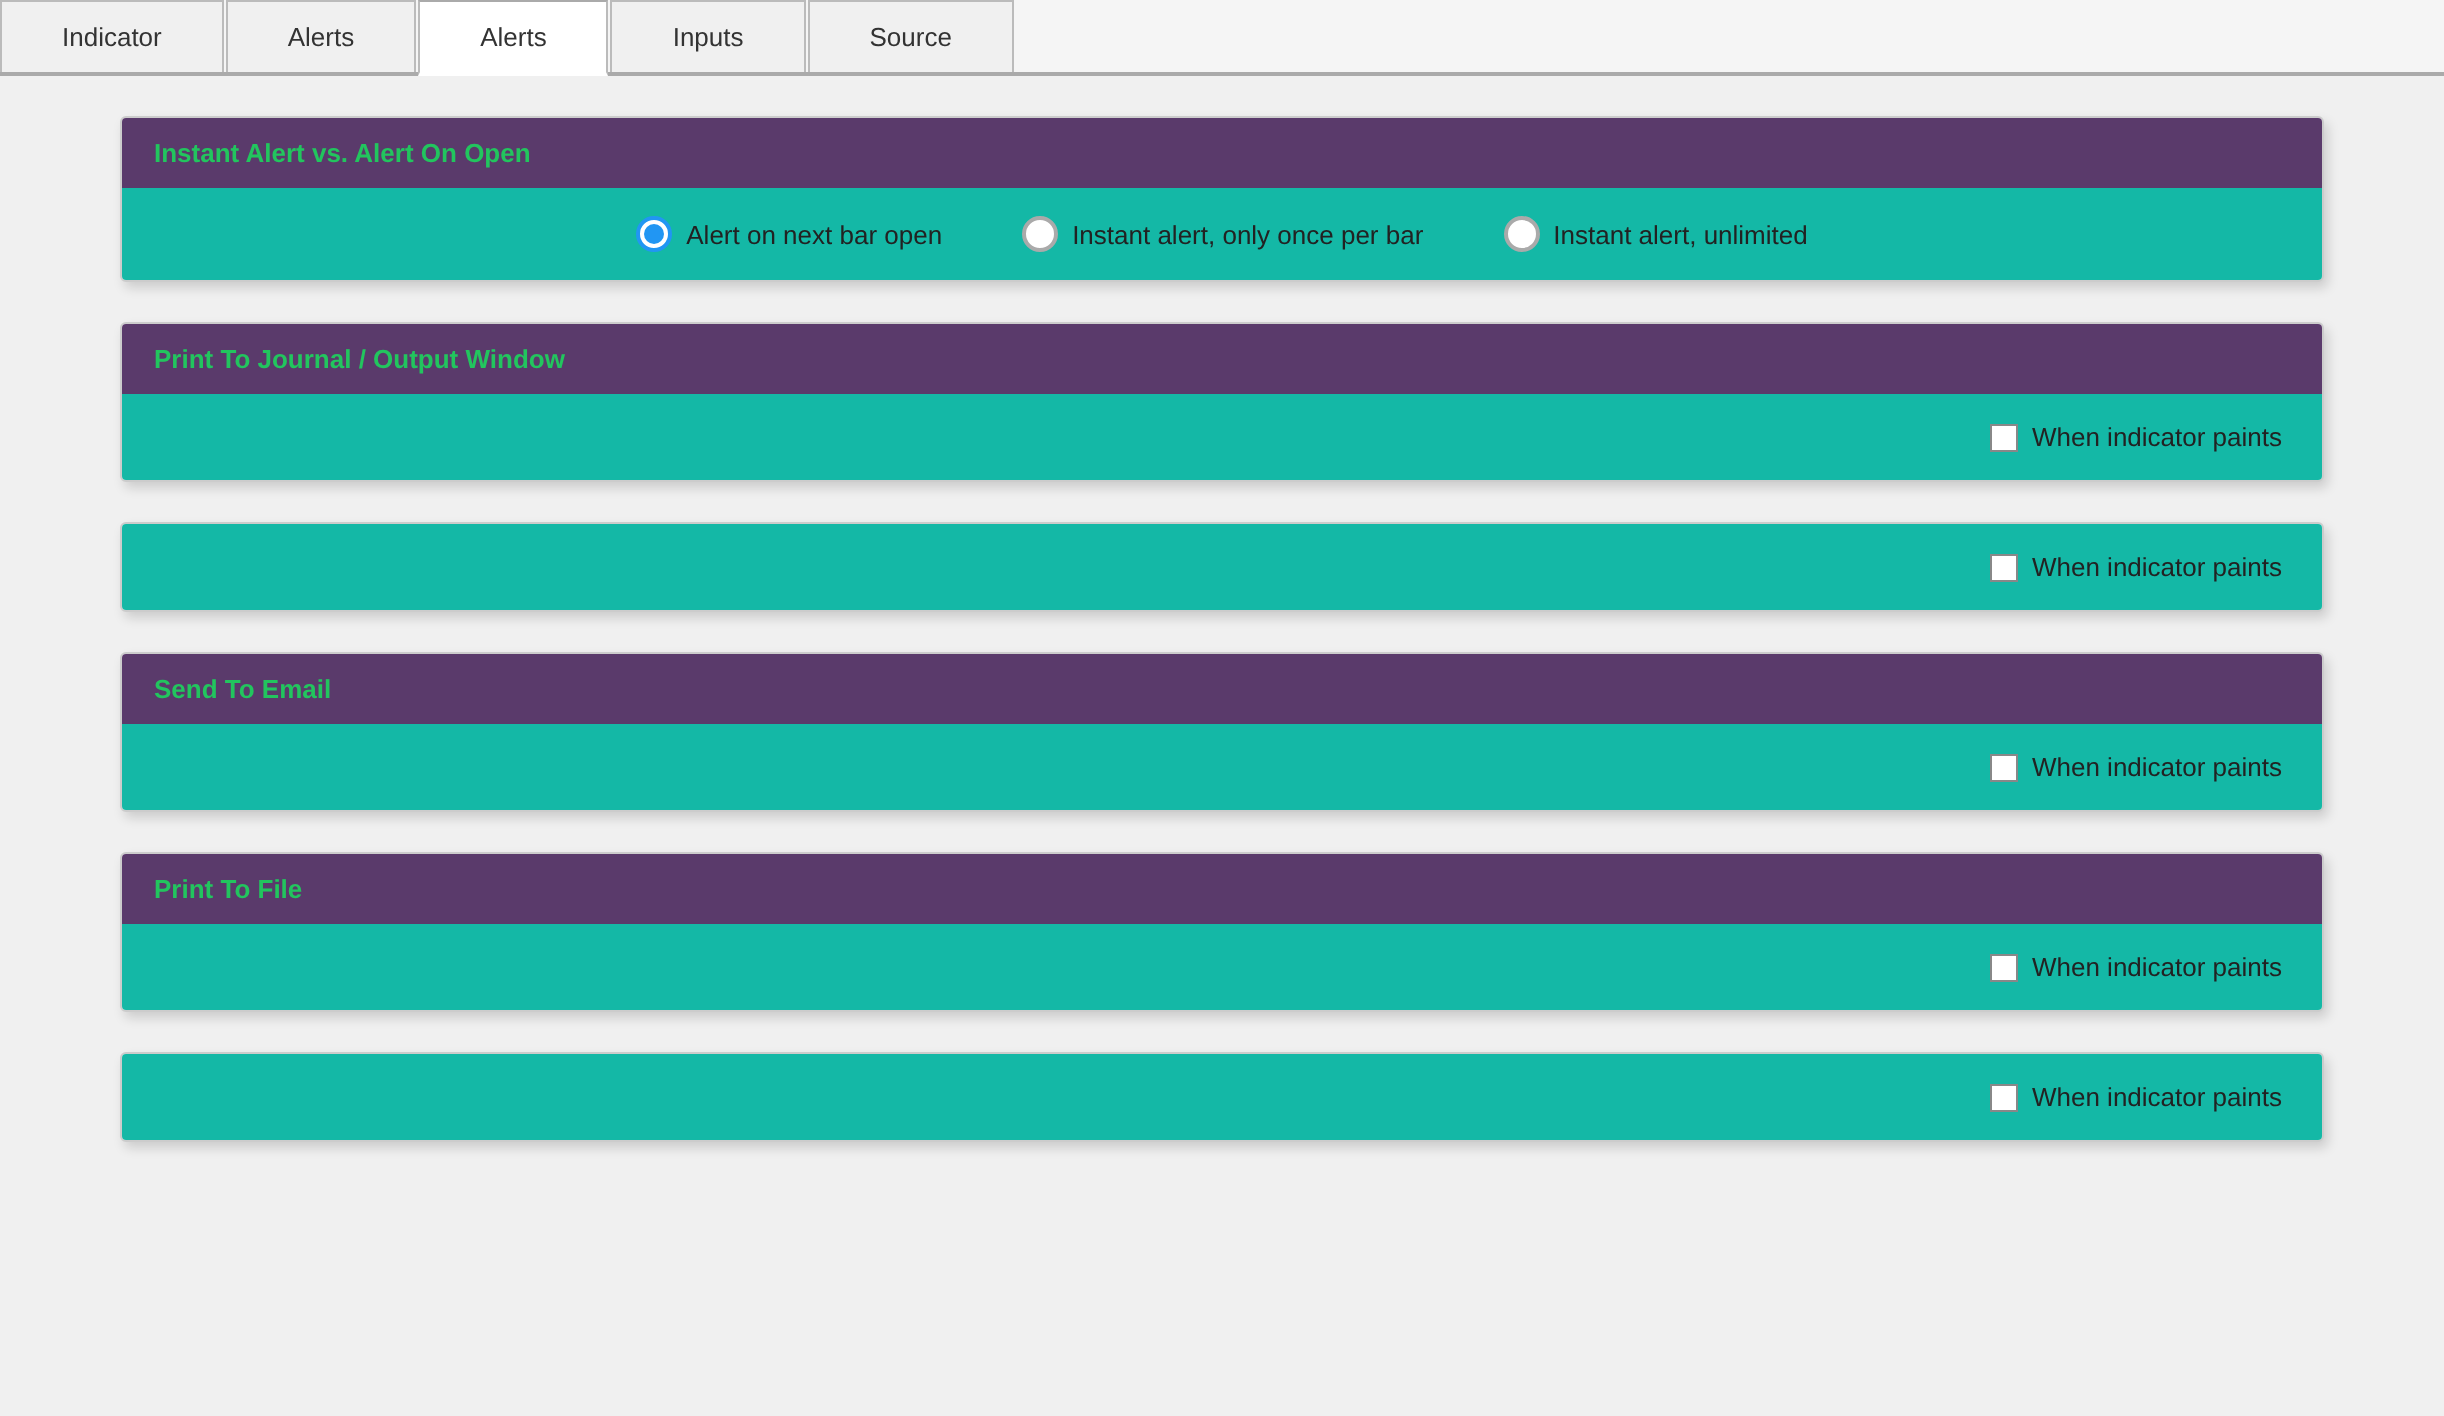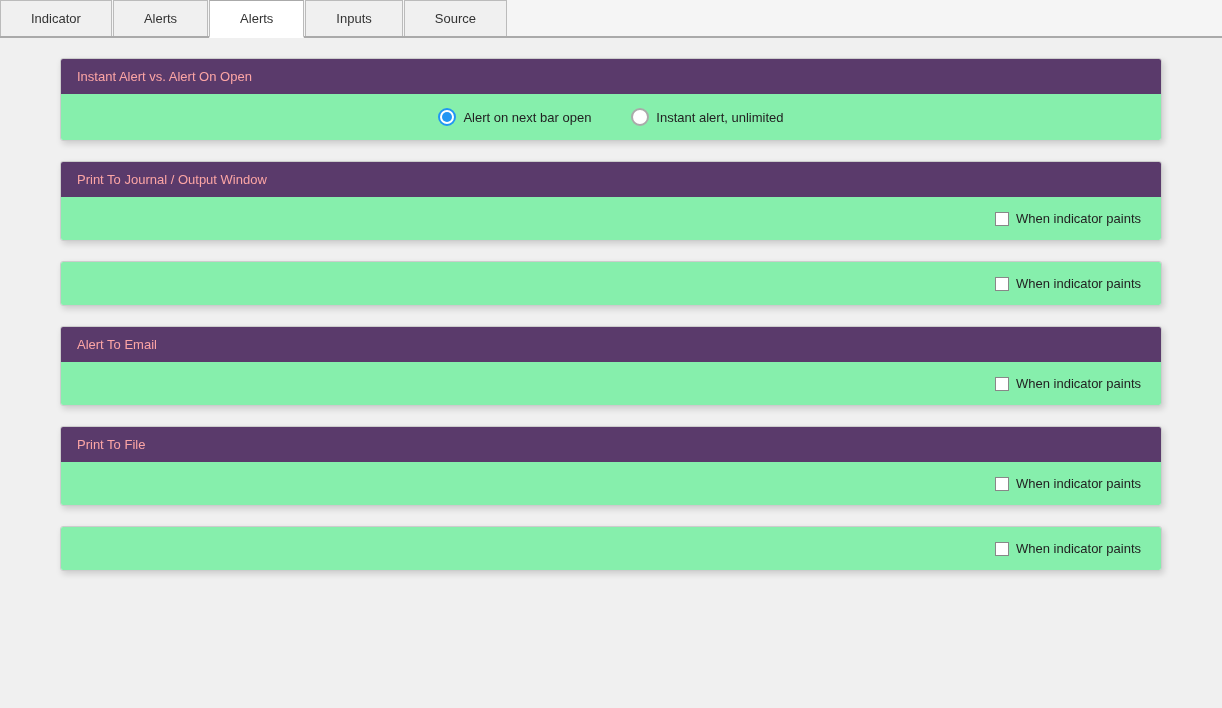--- a/index.html
+++ b/index.html
@@ -48,27 +48,27 @@
     .section-card {
       margin-bottom: 20px;
       border: 1px solid #ccc;
       border-radius: 3px;
       box-shadow: 2px 3px 6px rgba(0,0,0,0.15);
       overflow: hidden;
       background: #fff;
     }
     .section-header {
       background: #5a3a6b;
-      color: #fca5a5;
+      color: #22c55e;
       padding: 10px 16px;
       font-size: 13px;
-      font-weight: normal;
+      font-weight: bold;
     }
     .section-body {
-      background: #86efac;
+      background: #14b8a6;
       padding: 14px 20px;
       display: flex;
       align-items: center;
       gap: 30px;
     }
 
     
     .radio-group {
       display: flex;
       align-items: center;
@@ -149,20 +149,24 @@
       <span>Instant Alert vs. Alert On Open</span>
     </div>
     <div class="section-body">
       <div class="radio-group">
         <label class="radio-option">
           <div class="radio-circle checked"></div>
           <span>Alert on next bar open</span>
         </label>
         <label class="radio-option">
           <div class="radio-circle"></div>
+          <span>Instant alert, only once per bar</span>
+        </label>
+        <label class="radio-option">
+          <div class="radio-circle"></div>
           <span>Instant alert, unlimited</span>
         </label>
       </div>
     </div>
   </div>
 
   <div class="section-card">
     <div class="section-header">
       <span>Print To Journal / Output Window</span>
     </div>
@@ -182,21 +186,21 @@
         <label class="radio-option">
           <div class="checkbox-box"></div>
           <span>When indicator paints</span>
         </label>
       </div>
     </div>
   </div>
 
   <div class="section-card">
     <div class="section-header">
-      <span>Alert To Email</span>
+      <span>Send To Email</span>
     </div>
     <div class="section-body">
       <div class="checkbox-group">
         <label class="radio-option">
           <div class="checkbox-box"></div>
           <span>When indicator paints</span>
         </label>
       </div>
     </div>
   </div>

